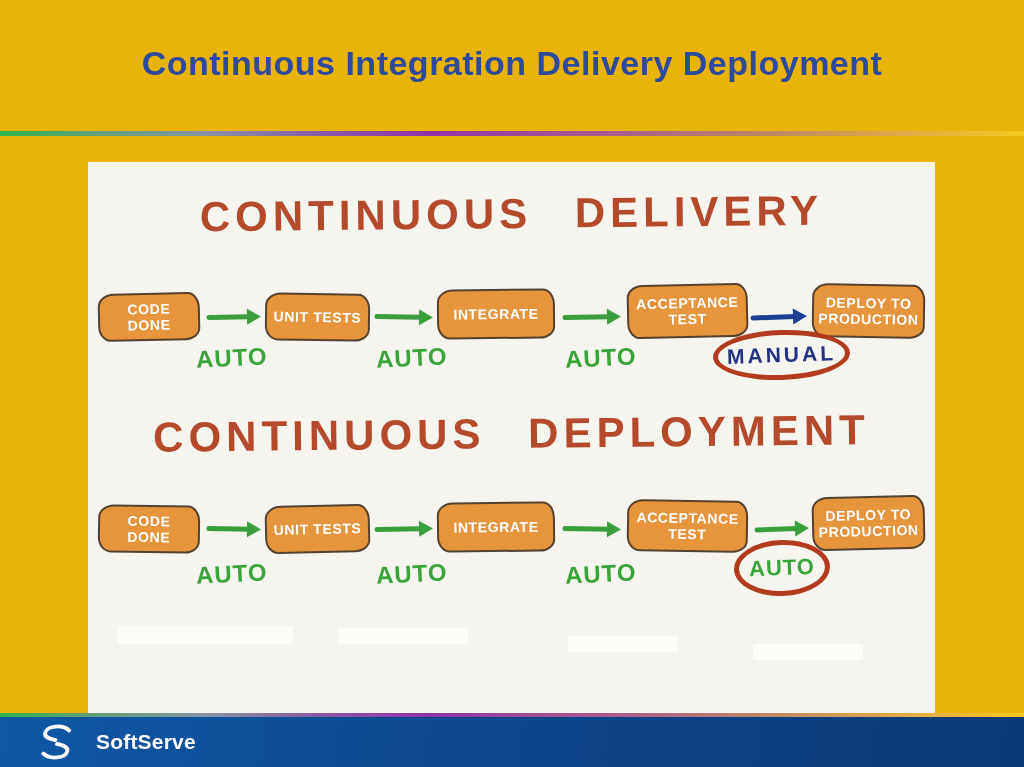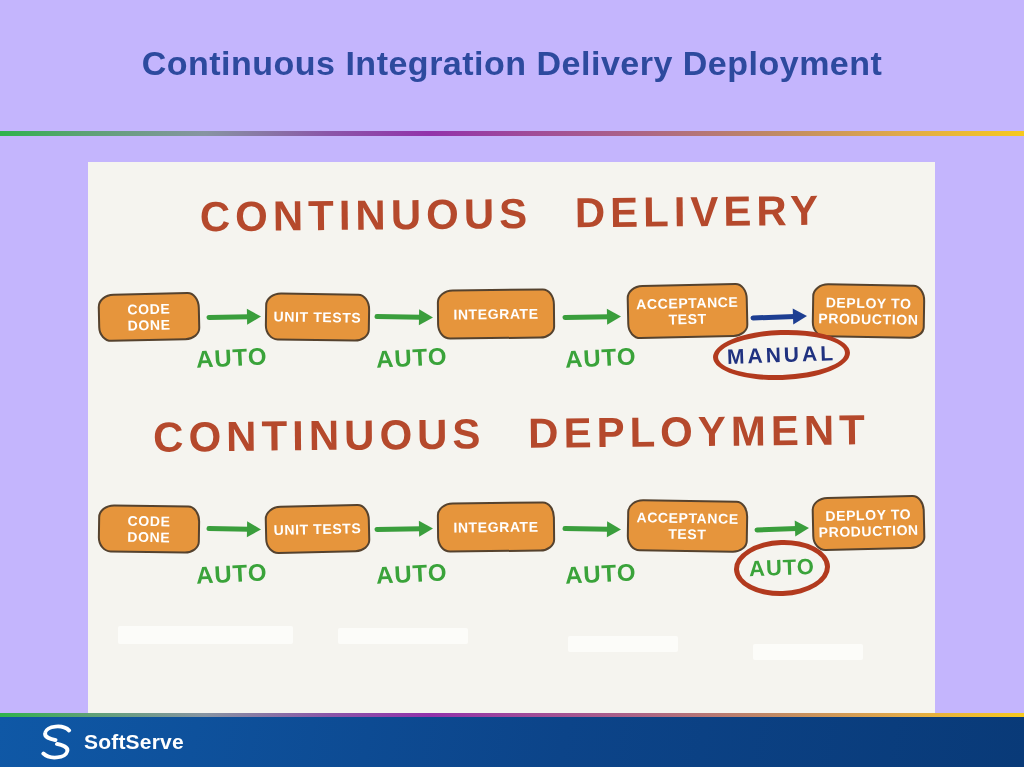--- a/index.html
+++ b/index.html
@@ -3,21 +3,21 @@
 <meta charset="utf-8">
 <style>
   * { margin:0; padding:0; box-sizing:border-box; }
   html,body { width:1024px; height:767px; }
   body {
     font-family: "Liberation Sans", sans-serif;
     background:#ffffff;
     position:relative;
     overflow:hidden;
   }
-  .slide { position:absolute; inset:0; background:#c4b5fd; }
+  .slide { position:absolute; inset:0; background:#eab308; }
 
   
   .title {
     position:absolute; top:44px; left:0; width:100%;
     text-align:center;
     font-size:34px; font-weight:bold;
     color:#2d4a9e;
     letter-spacing:0.5px;
   }
   .gradient-line {
@@ -91,21 +91,21 @@
     position:absolute; background:#fdfdfa; opacity:0.85; border-radius:2px;
   }
 
   
   .footer-bar {
     position:absolute; left:0; top:717px; width:100%; height:50px;
     background:linear-gradient(100deg, #0f58a6 0%, #0c4489 55%, #093a78 100%);
   }
   .logo {
     position:absolute; left:38px; top:6px;
-    display:flex; align-items:center; gap:8px;
+    display:flex; align-items:center; gap:20px;
   }
   .brand-name {
     color:#ffffff; font-weight:bold; font-size:21px; letter-spacing:0.2px;
   }
 </style>
 </head>
 <body>
 
 <div class="slide">
 

